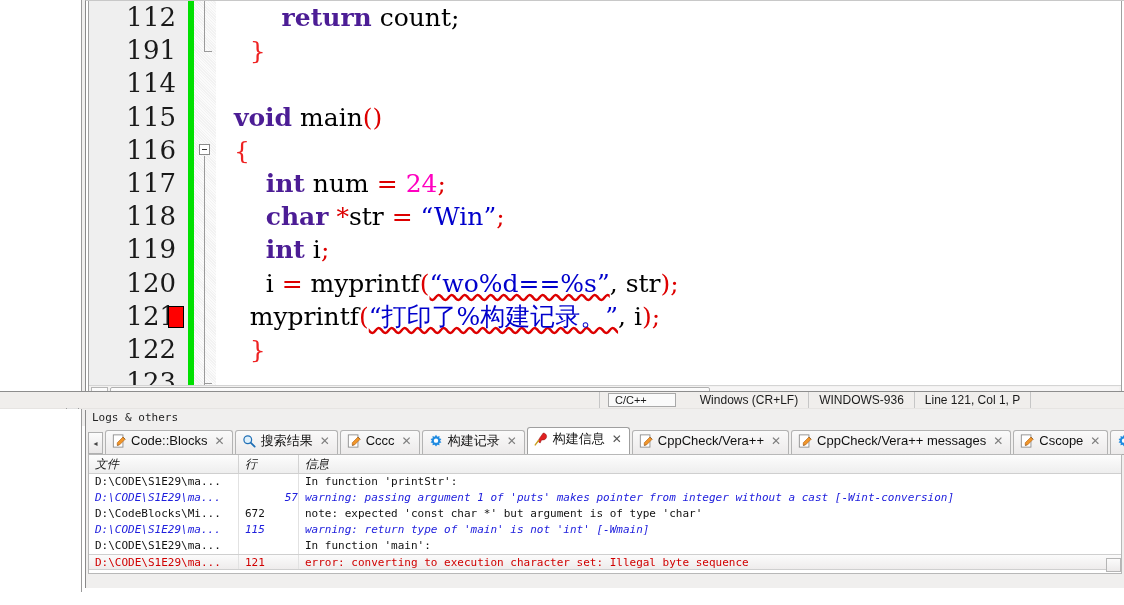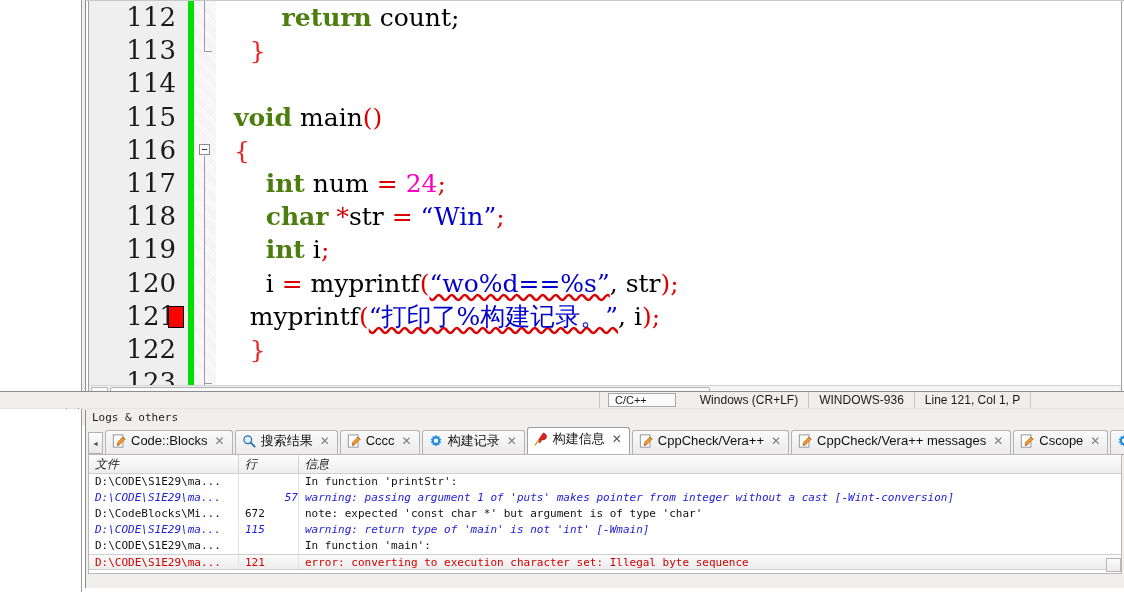--- a/index.html
+++ b/index.html
@@ -123,21 +123,21 @@
   }
   .code-line {
     height: 33.2px;
     line-height: 33.2px;
     font-family: "DejaVu Serif", serif;
     font-size: 25px;
     white-space: pre;
     color: #000000;
     padding-left: 2px;
   }
-  .kw   { color: #4d7c0f; font-weight: bold; }
+  .kw   { color: #4c1d95; font-weight: bold; }
   .str  { color: #0000cc; }
   .num  { color: #ff00c0; }
   .punct{ color: #dd0000; }
   .op   { color: #000000; }
   .brace{ color: #ee2222; }
   .squig {
     text-decoration: underline wavy #dd0000;
     text-decoration-skip-ink: none;
   }
 
@@ -344,21 +344,21 @@
   <div id="left-panel">
     <div id="left-panel-inner"></div>
   </div>
 
   <div id="editor-region">
     <div id="editor-frame">
 
       <div id="code-scroll">
         <div class="gutter" id="gutter">
             <div class="gutter-line">112</div>
-            <div class="gutter-line">113</div>
+            <div class="gutter-line">191</div>
             <div class="gutter-line">114</div>
             <div class="gutter-line">115</div>
             <div class="gutter-line">116</div>
             <div class="gutter-line">117</div>
             <div class="gutter-line">118</div>
             <div class="gutter-line">119</div>
             <div class="gutter-line">120</div>
             <div class="gutter-line">121</div>
             <div class="gutter-line">122</div>
             <div class="gutter-line">123</div>

